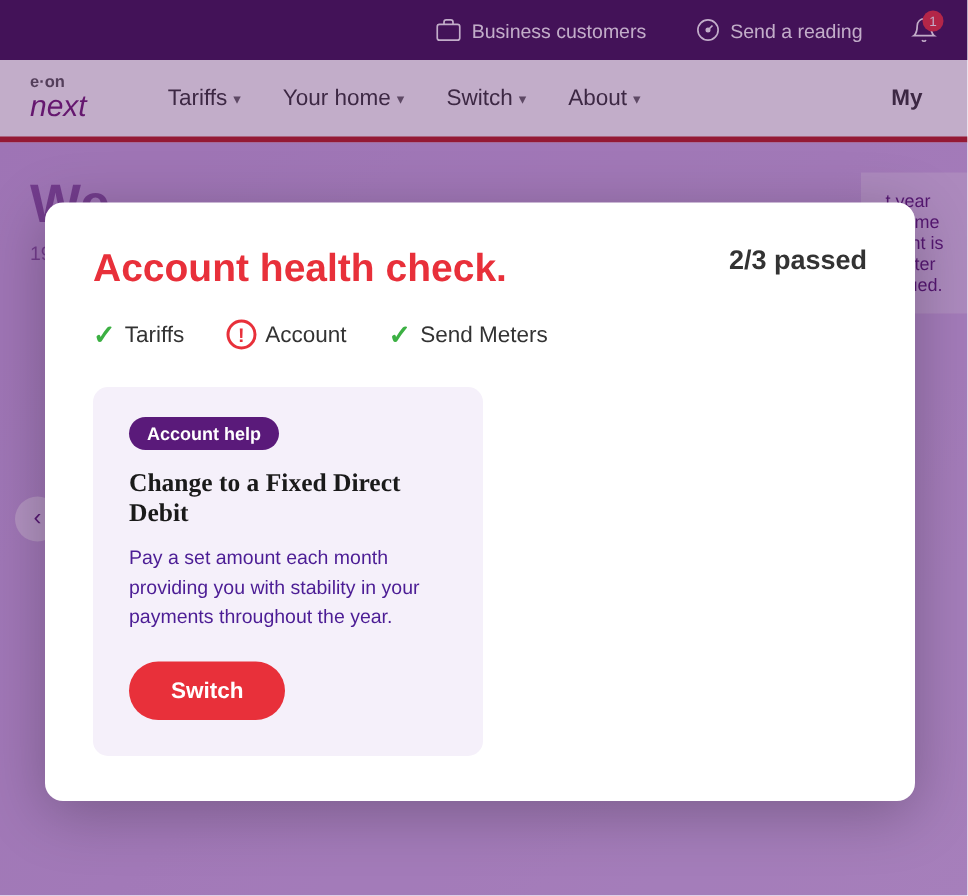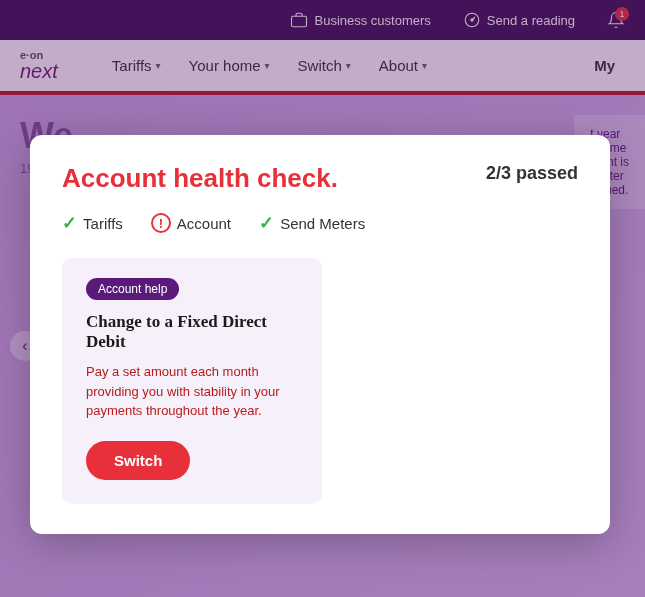--- a/index.html
+++ b/index.html
@@ -249,36 +249,36 @@
     .modal-card {
       background: #f5f0fa;
       border-radius: 10px;
       padding: 20px 24px 24px;
       max-width: 260px;
     }
     .card-tag {
       background: #5a1a7a;
       color: #fff;
       font-size: 12px;
-      font-weight: 400;
+      font-weight: 700;
       border-radius: 20px;
       padding: 4px 12px;
       display: inline-block;
       margin-bottom: 12px;
     }
     .card-title {
       font-size: 17px;
       font-weight: 800;
       color: #1a1a1a;
       margin-bottom: 10px;
       font-family: Liberation Serif, serif;
     }
     .card-desc {
       font-size: 13px;
-      color: #b91c1c;
+      color: #4c1d95;
       line-height: 1.5;
       margin-bottom: 20px;
     }
     .switch-btn {
       background: #e8303a;
       color: #ffffff;
       border: none;
       border-radius: 25px;
       padding: 11px 28px;
       font-size: 15px;

